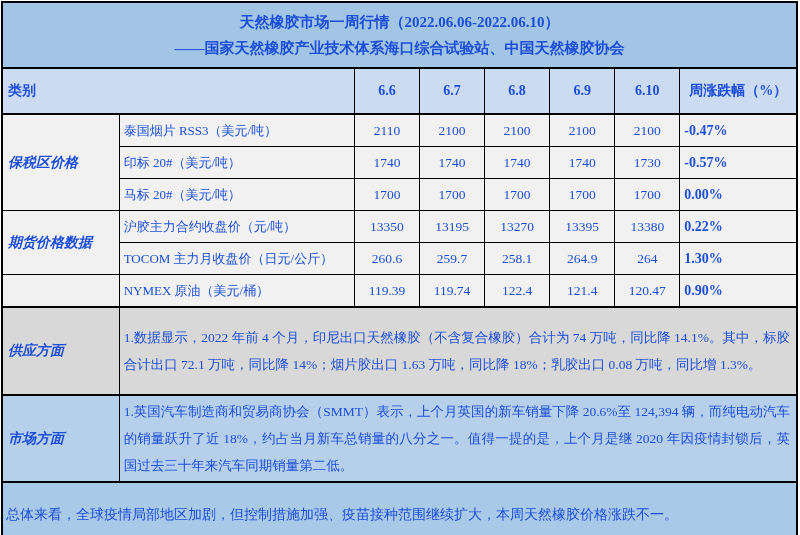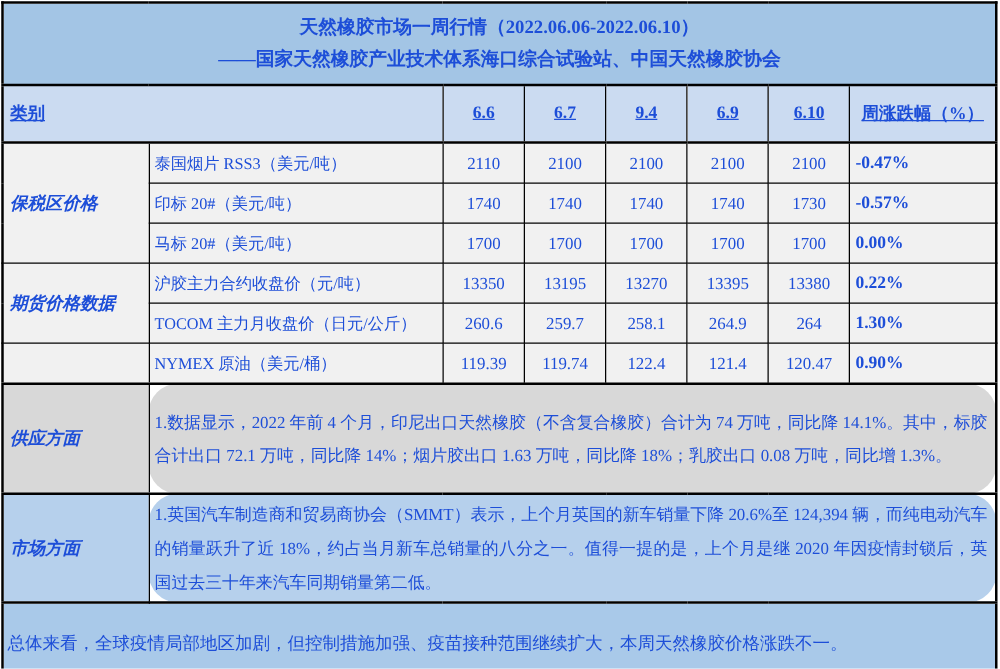--- a/index.html
+++ b/index.html
@@ -36,36 +36,36 @@
   tr.section-top td{border-top:2px solid var(--border);}
   
   tr.title-row td{
     background:var(--title-bg);
     height:60px;text-align:center;font-weight:bold;font-size:15px;
     line-height:26px;padding:2px 0;
   }
   
   tr.head-row td{
     background:var(--header-bg);
-    height:44px;font-weight:bold;text-decoration:underline;
+    height:44px;font-weight:bold;
   }
   td.cat-head{text-align:left;padding-left:5px;}
   td.date-head,td.chg-head{text-align:center;}
   
   tr.data-row td{height:31px;}
   td.grp{font-weight:bold;text-align:left;padding-left:5px;font-style:italic;}
   td.lbl{text-align:left;padding-left:4px;white-space:nowrap;font-size:13px;}
   td.num{text-align:center;font-size:13.5px;}
   td.chg{font-weight:bold;}
   
   tr.supply-row td{background:var(--supply-bg);height:82px;}
   tr.market-row td{background:var(--market-bg);height:81px;margin-top:11px;}
   td.para{
     text-align:justify;line-height:27px;font-size:13.5px;
-    padding:2px 6px 2px 4px;vertical-align:middle;font-weight:normal;border-radius:23px;
+    padding:2px 6px 2px 4px;vertical-align:middle;font-weight:normal;
   }
   
   tr.summary-row td{
     background:var(--summary-bg);height:64px;text-align:left;
     padding-left:3px;font-size:14px;
   }
 </style>
 </head>
 <body>
 
@@ -87,21 +87,21 @@
       <td colspan="8">
         <div>天然橡胶市场一周行情（2022.06.06-2022.06.10）</div>
         <div>——国家天然橡胶产业技术体系海口综合试验站、中国天然橡胶协会</div>
       </td>
     </tr>
 
     <tr class="head-row section-top">
       <td colspan="2" class="cat-head">类别</td>
       <td class="date-head">6.6</td>
       <td class="date-head">6.7</td>
-      <td class="date-head">9.4</td>
+      <td class="date-head">6.8</td>
       <td class="date-head">6.9</td>
       <td class="date-head">6.10</td>
       <td class="chg-head">周涨跌幅（%）</td>
     </tr>
 
     <tr class="data-row section-top">
       <td class="grp" rowspan="3">保税区价格</td>
       <td class="lbl">泰国烟片 RSS3（美元/吨）</td>
       <td class="num">2110</td>
       <td class="num">2100</td>

